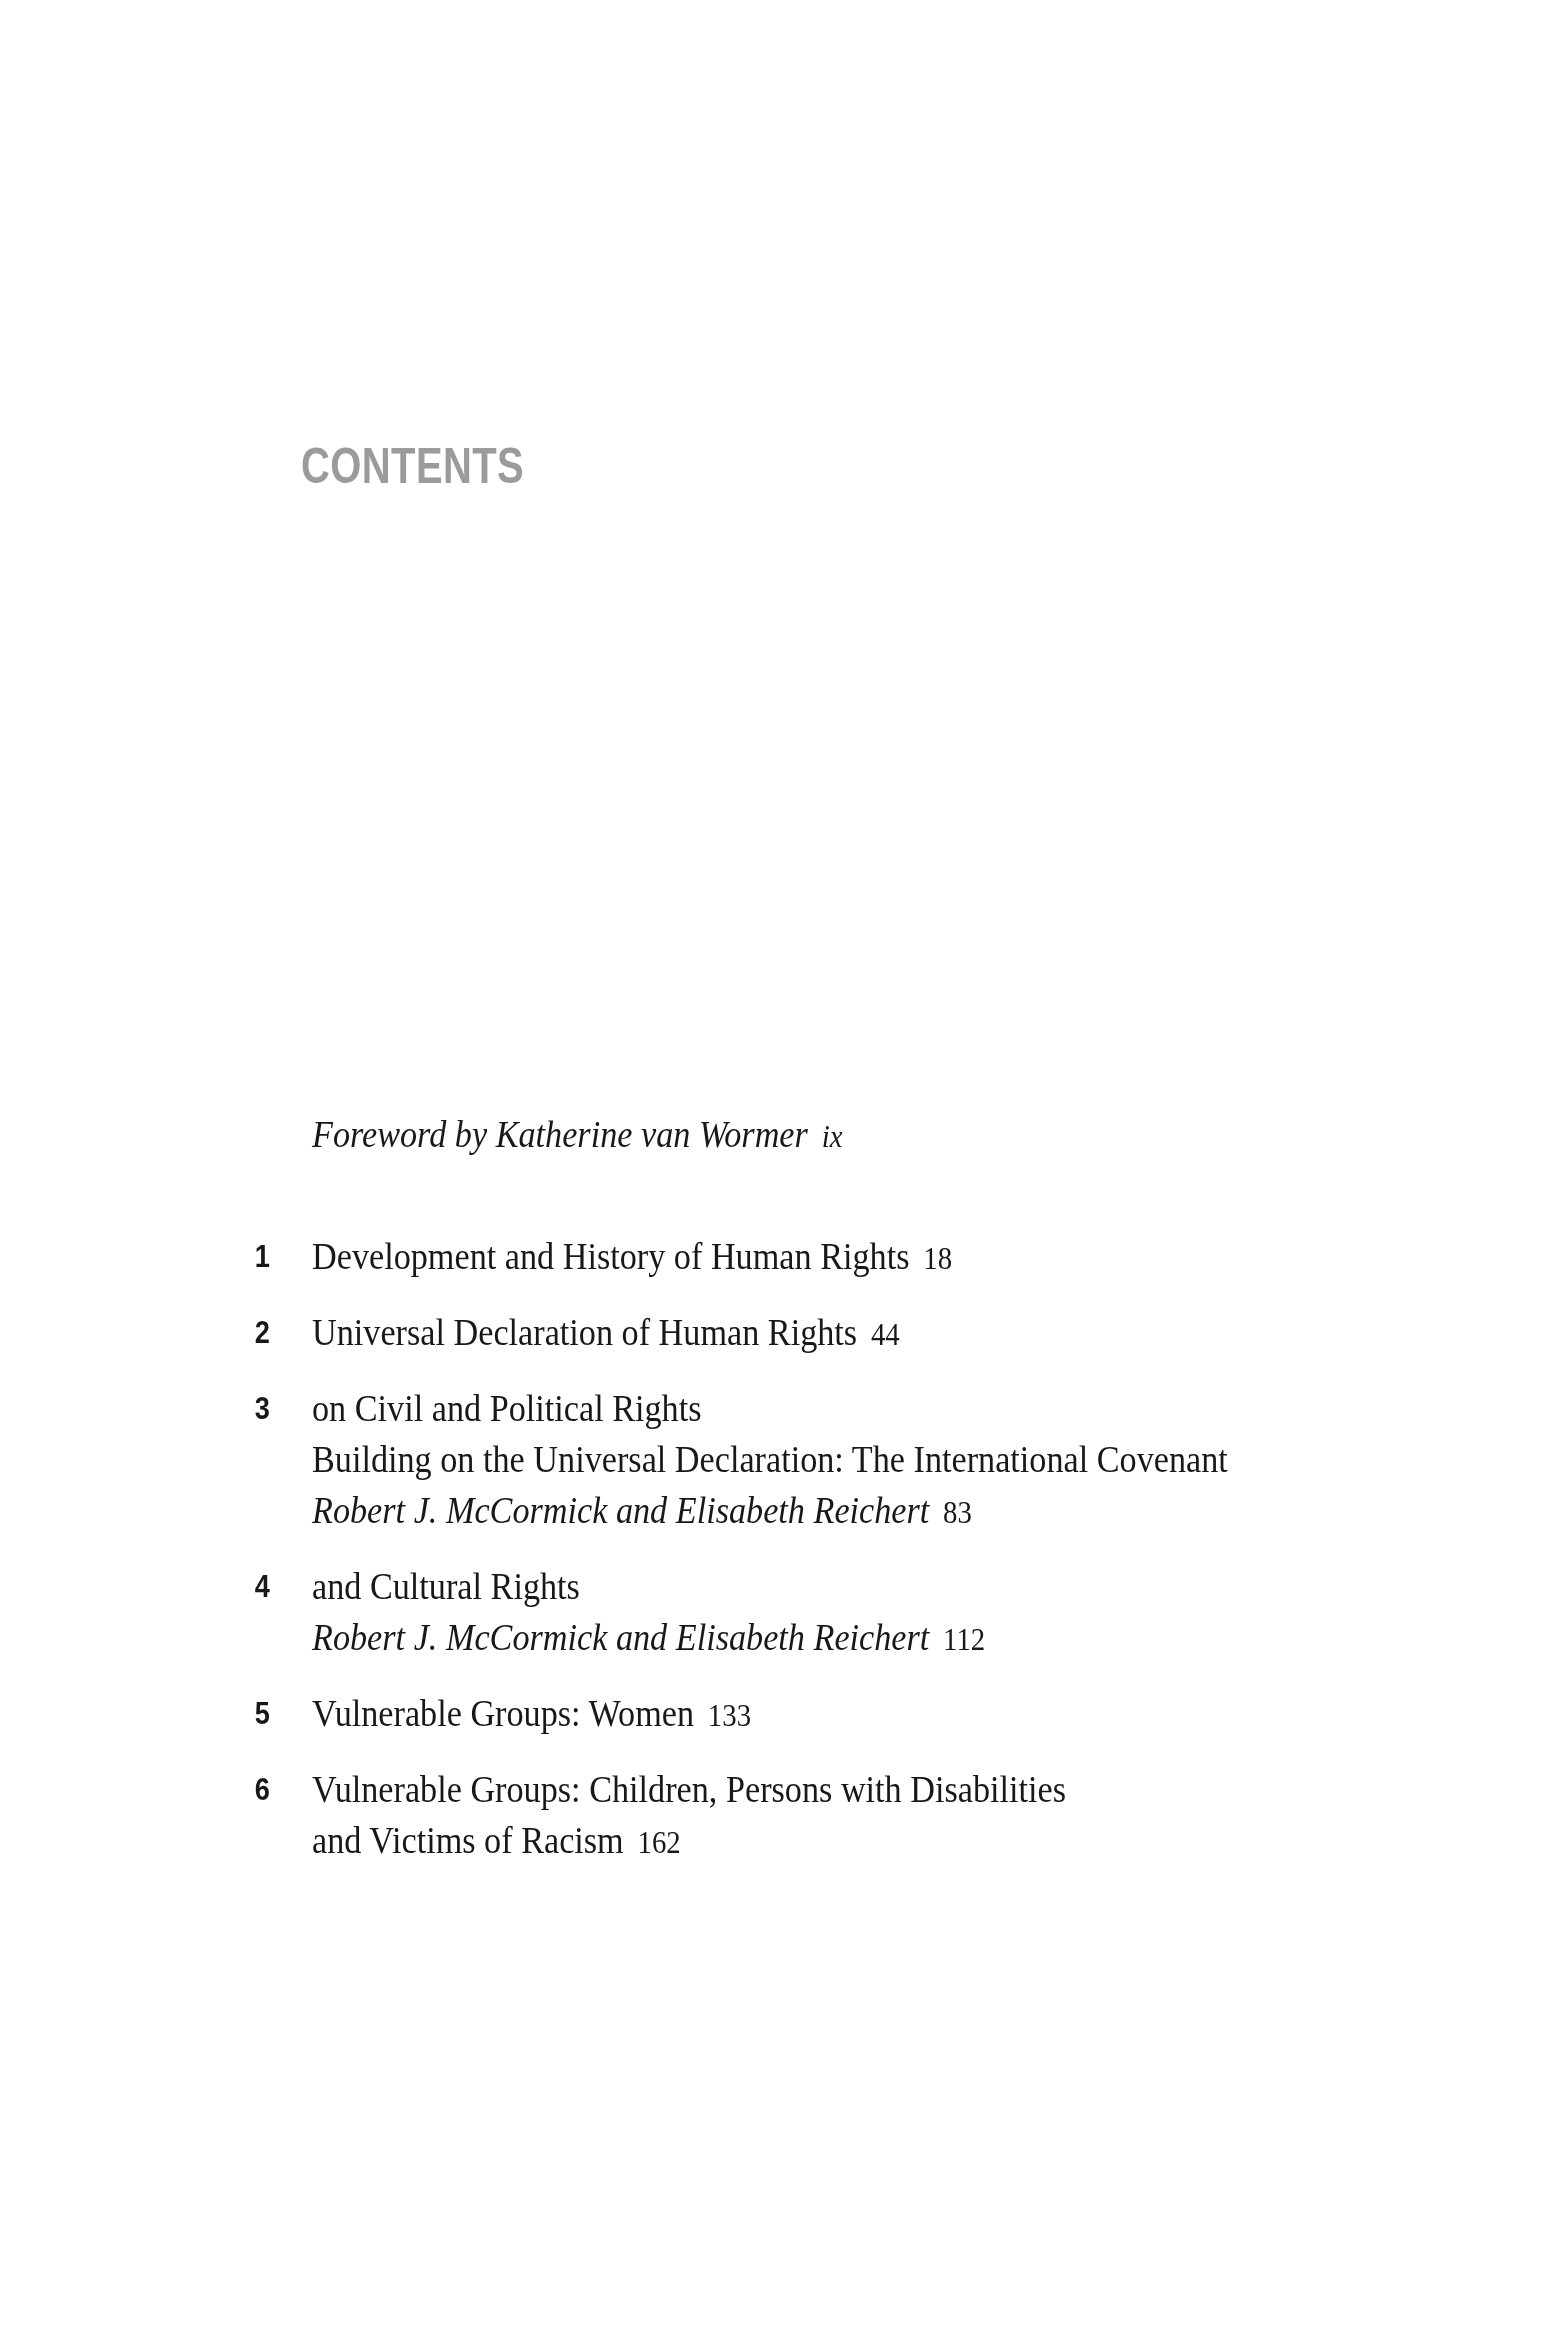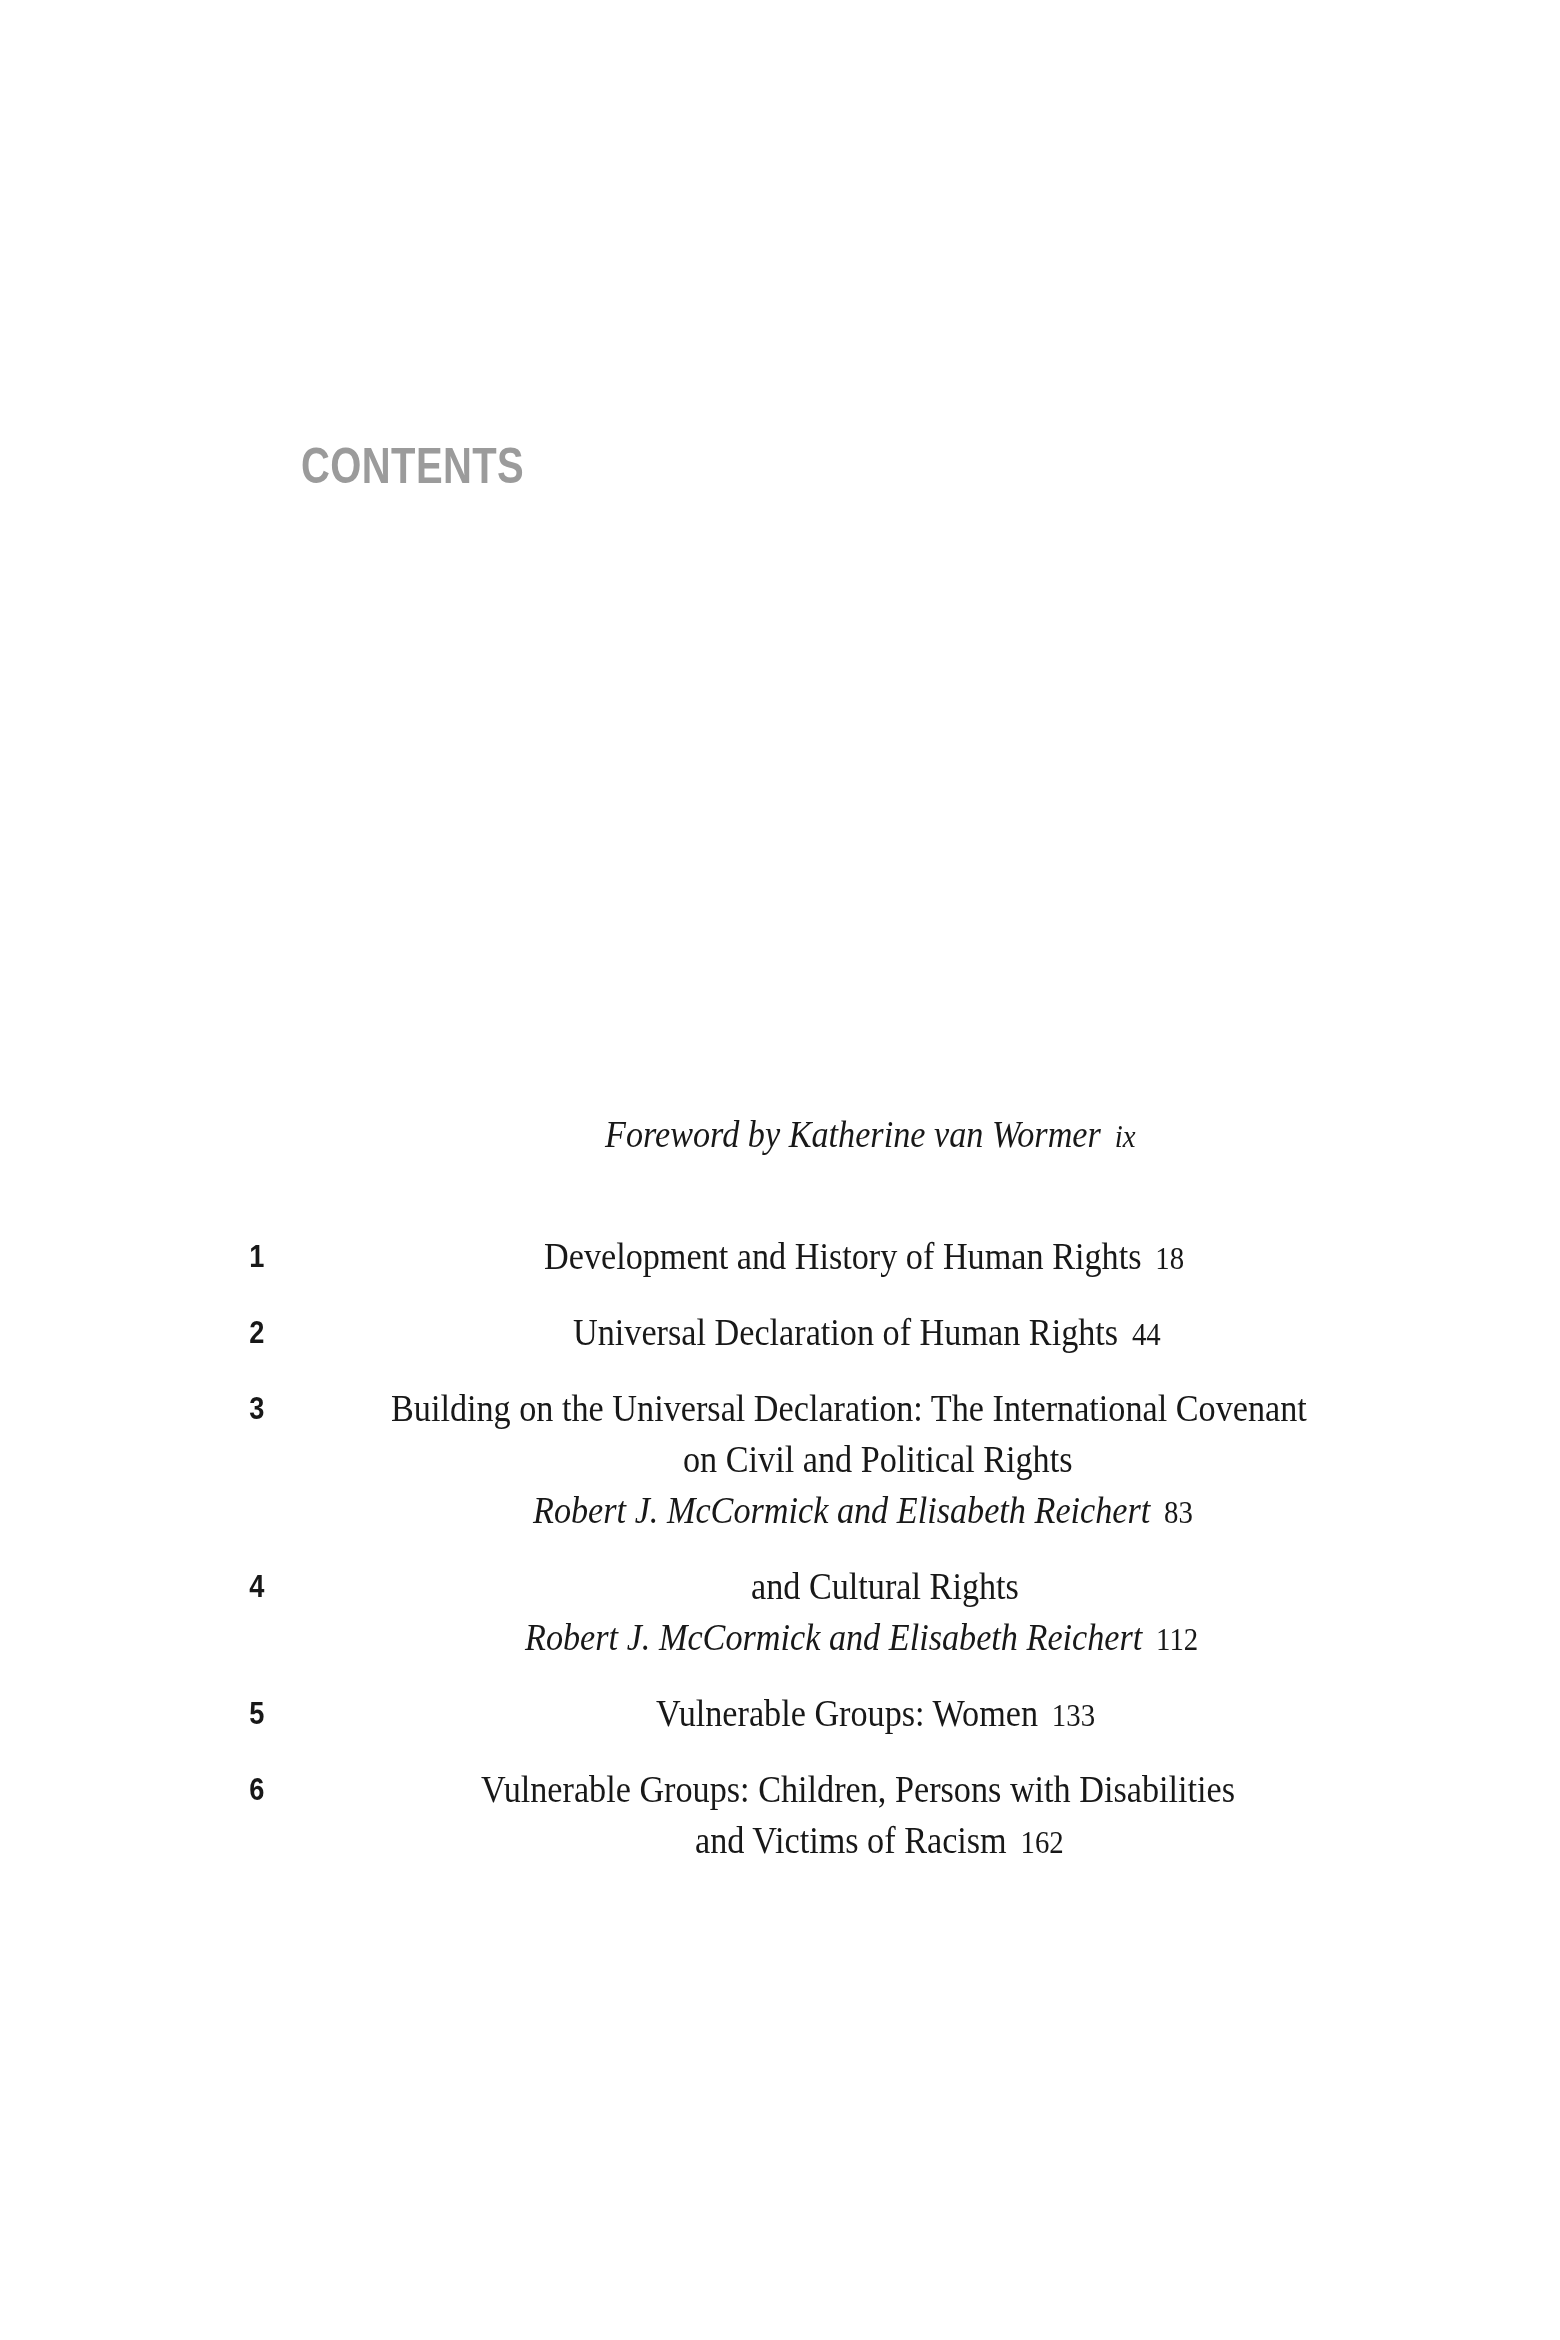--- a/index.html
+++ b/index.html
@@ -32,23 +32,22 @@
     letter-spacing: 0.5px;
     color: var(--heading_gray);
     transform: scaleX(0.80);
     transform-origin: 0 50%;
     white-space: nowrap;
   }
   
   .toc {
     position: absolute;
     top: 1109px;
-    left: 228px;
+    left: 250px;
     width: 1281px;
-    text-align: center;
   }
   .entry {
     display: flex;
     align-items: flex-start;
     margin-bottom: 25px;
   }
   .entry.gap-xl { margin-bottom: 71px; }
   .num {
     flex: 0 0 62px;
     width: 62px;
@@ -117,24 +116,24 @@
         <div class="line">
           <span class="scale"><span class="t">Universal Declaration of Human Rights</span><span class="pg">44</span></span>
         </div>
       </div>
     </div>
 
     <div class="entry">
       <div class="num">3</div>
       <div class="lines">
         <div class="line">
-          <span class="scale"><span class="t">Building on the Universal Declaration: The International Covenant</span></span>
+          <span class="scale"><span class="t">on Civil and Political Rights</span></span>
         </div>
         <div class="line">
-          <span class="scale"><span class="t">on Civil and Political Rights</span></span>
+          <span class="scale"><span class="t">Building on the Universal Declaration: The International Covenant</span></span>
         </div>
         <div class="line italic">
           <span class="scale"><span class="t">Robert J. McCormick and Elisabeth Reichert</span><span class="pg">83</span></span>
         </div>
       </div>
     </div>
 
     <div class="entry">
       <div class="num">4</div>
       <div class="lines">

